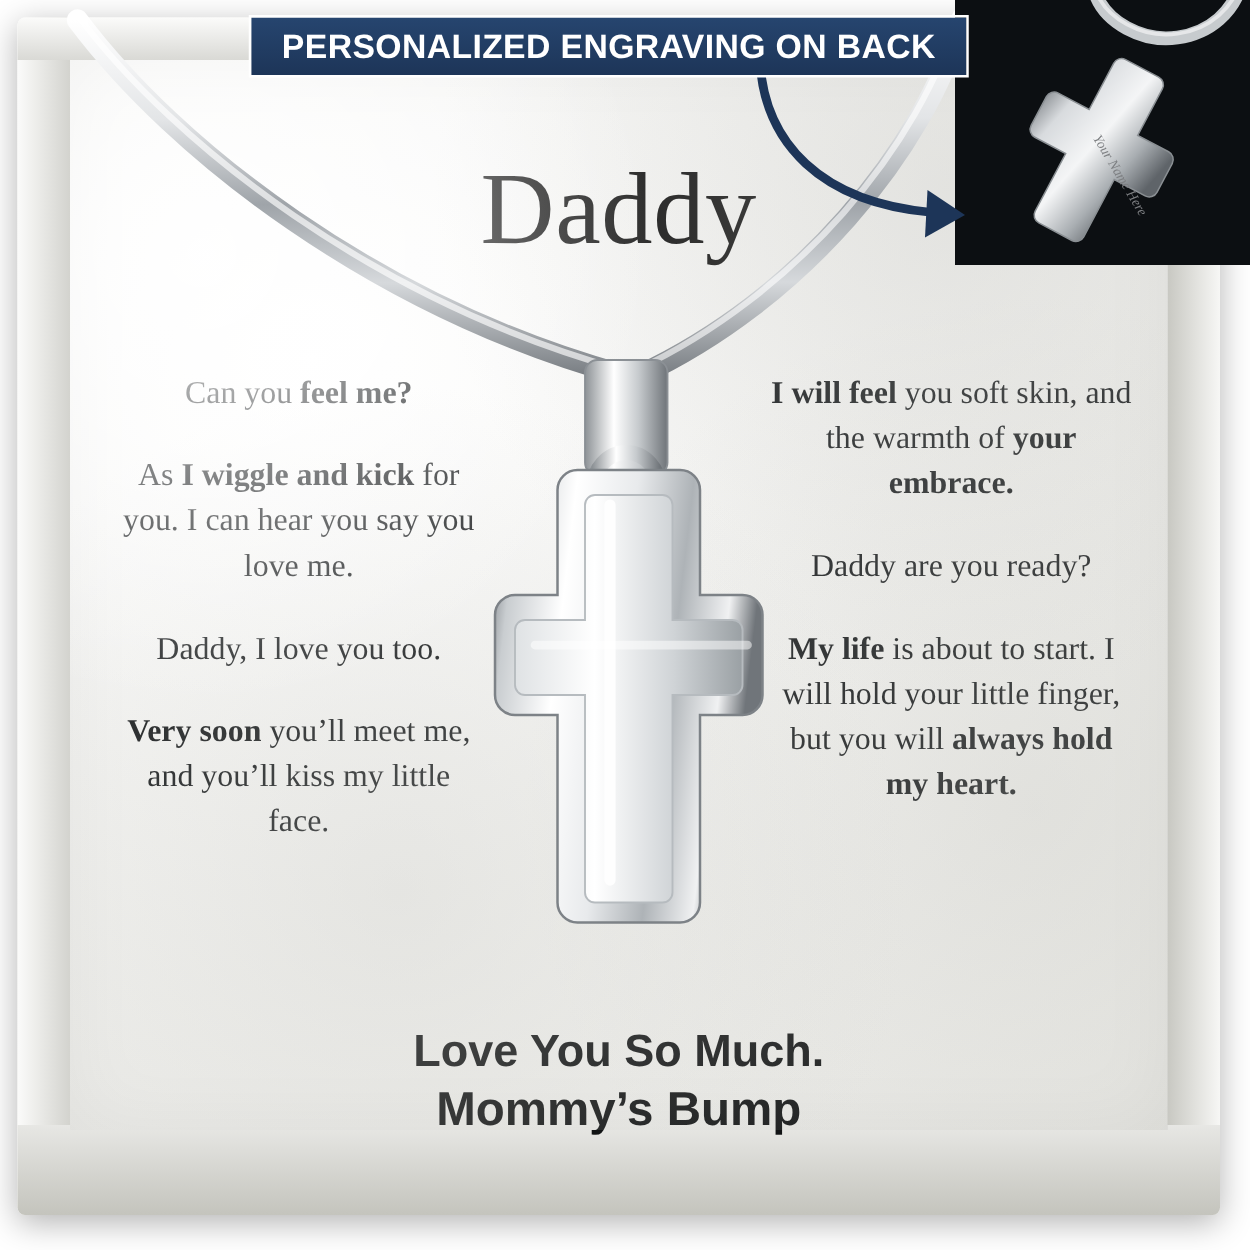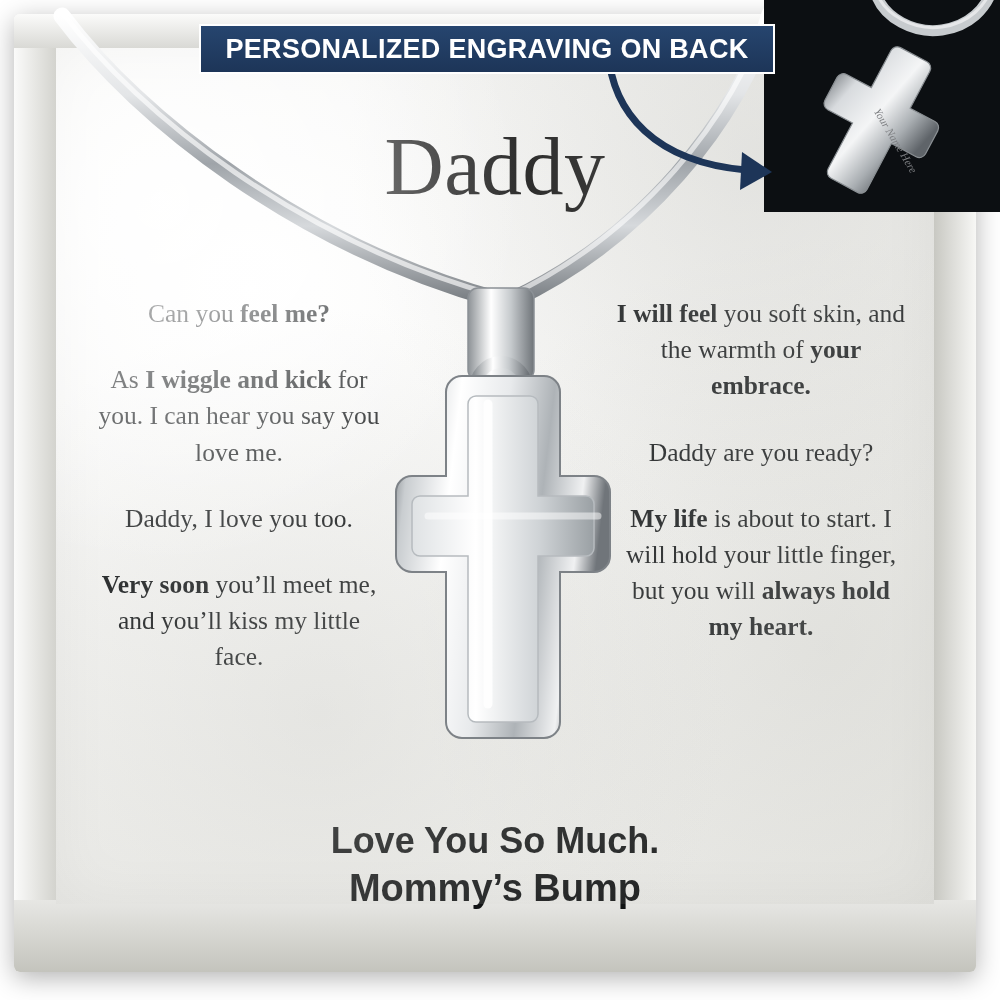--- a/index.html
+++ b/index.html
@@ -137,21 +137,21 @@
     top: 276px;
     width: 250px;
     height: 520px;
     pointer-events: none;
   }
 
   
   .badge {
     position: absolute;
     left: 199px;
-    top: 24px;
+    top: 12px;
     width: 572px;
     height: 46px;
     background: linear-gradient(180deg, #26456f 0%, #1d3558 100%);
     border: 2px solid #ffffff;
     display: flex;
     align-items: center;
     justify-content: center;
   }
   .badge-text {
     font-family: "Liberation Sans", sans-serif;

